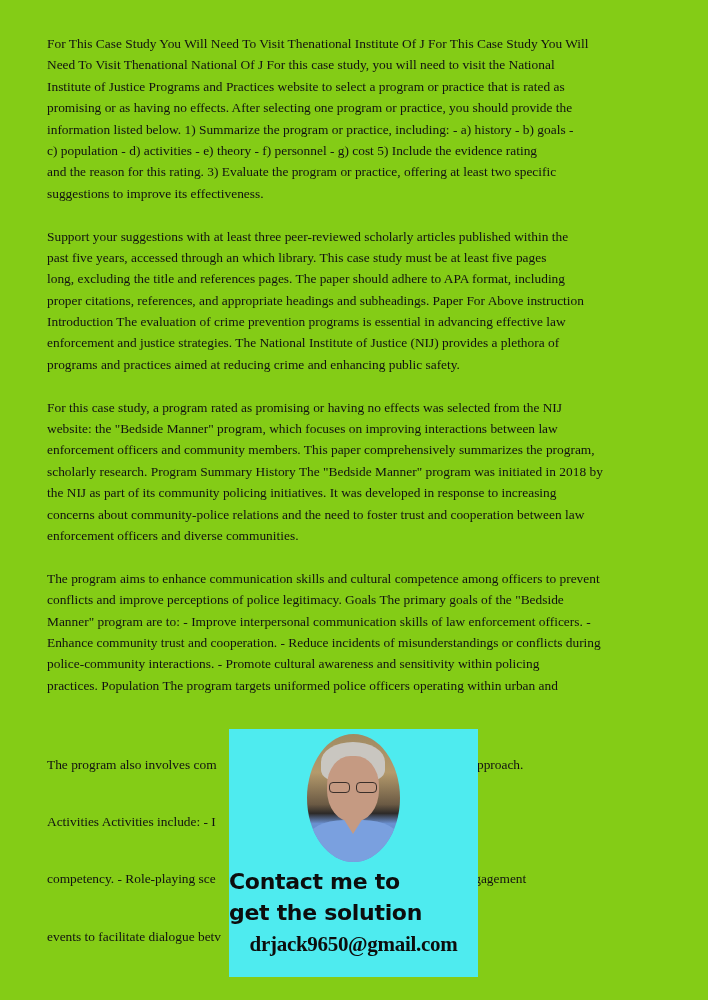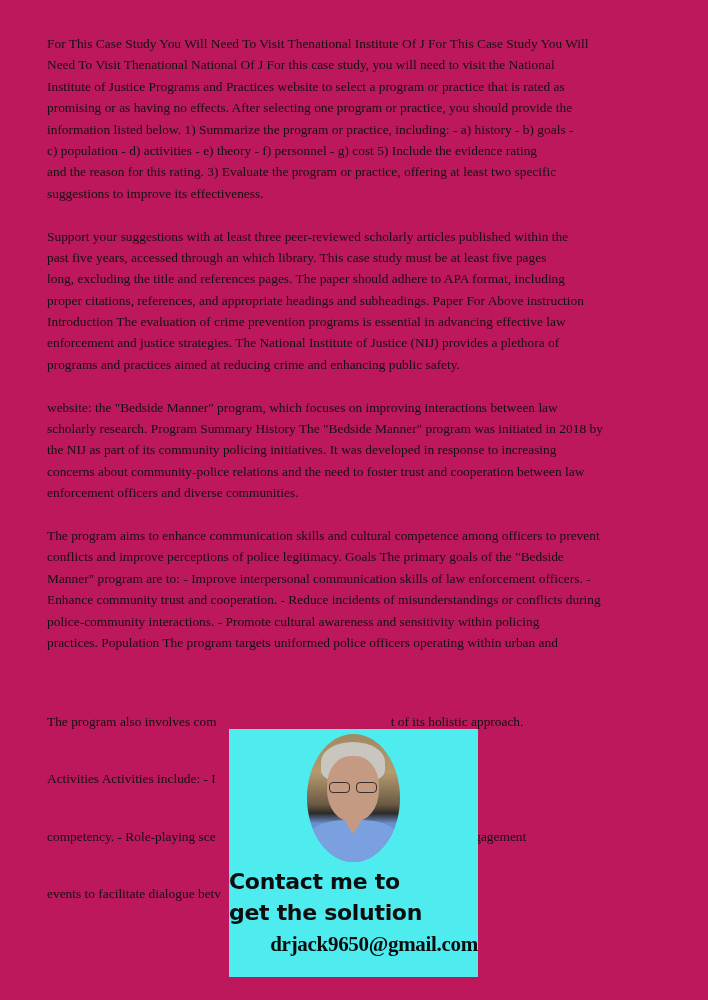--- a/index.html
+++ b/index.html
@@ -14,21 +14,21 @@
       overflow: hidden;
       font-family: "Liberation Serif", "DejaVu Serif", serif;
       color: #111111;
     }
     .page {
       position: absolute;
       left: 0;
       top: 0;
       width: 708px;
       height: 1000px;
-      background: #be185d;
+      background: #84cc16;
     }
     .doc-body {
       position: absolute;
       left: 47px;
       top: 33px;
       width: 600px;
     }
     .para {
       margin: 0 0 21.4px 0;
     }
@@ -125,21 +125,21 @@
       line-height: 31px;
       color: #0d0d0d;
       letter-spacing: -0.3px;
     }
     .promo-cta span { display: block; }
     .promo-email {
       position: absolute;
       left: 0;
       top: 202px;
       width: 249px;
-      text-align: right;
+      text-align: center;
       font-family: "Liberation Serif", "DejaVu Serif", serif;
       font-weight: bold;
       font-size: 21px;
       line-height: 26px;
       color: #0d0d0d;
       letter-spacing: -0.3px;
     }
   </style>
 </head>
 <body>
@@ -162,21 +162,23 @@
       <span class="line">Support your suggestions with at least three peer-reviewed scholarly articles published within the</span>
       <span class="line">past five years, accessed through an which library. This case study must be at least five pages</span>
       <span class="line">long, excluding the title and references pages. The paper should adhere to APA format, including</span>
       <span class="line">proper citations, references, and appropriate headings and subheadings. Paper For Above instruction</span>
       <span class="line">Introduction The evaluation of crime prevention programs is essential in advancing effective law</span>
       <span class="line">enforcement and justice strategies. The National Institute of Justice (NIJ) provides a plethora of</span>
       <span class="line">programs and practices aimed at reducing crime and enhancing public safety.</span>
     </p>
 
     <p class="para">
+      <span class="line">For this case study, a program rated as promising or having no effects was selected from the NIJ</span>
       <span class="line">website: the "Bedside Manner" program, which focuses on improving interactions between law</span>
+      <span class="line">enforcement officers and community members. This paper comprehensively summarizes the program,</span>
       <span class="line">scholarly research. Program Summary History The "Bedside Manner" program was initiated in 2018 by</span>
       <span class="line">the NIJ as part of its community policing initiatives. It was developed in response to increasing</span>
       <span class="line">concerns about community-police relations and the need to foster trust and cooperation between law</span>
       <span class="line">enforcement officers and diverse communities.</span>
     </p>
 
     <p class="para">
       <span class="line">The program aims to enhance communication skills and cultural competence among officers to prevent</span>
       <span class="line">conflicts and improve perceptions of police legitimacy. Goals The primary goals of the "Bedside</span>
       <span class="line">Manner" program are to: - Improve interpersonal communication skills of law enforcement officers. -</span>

